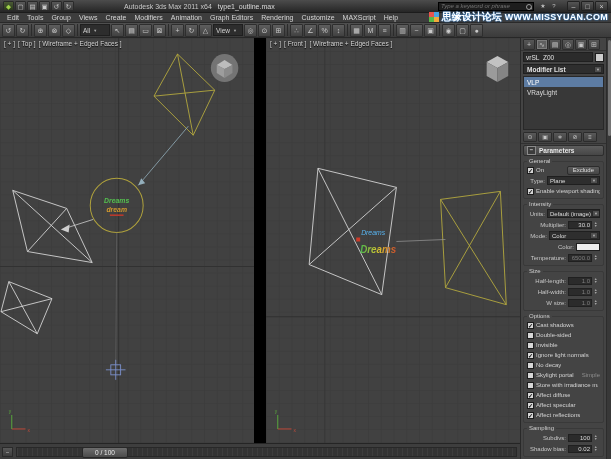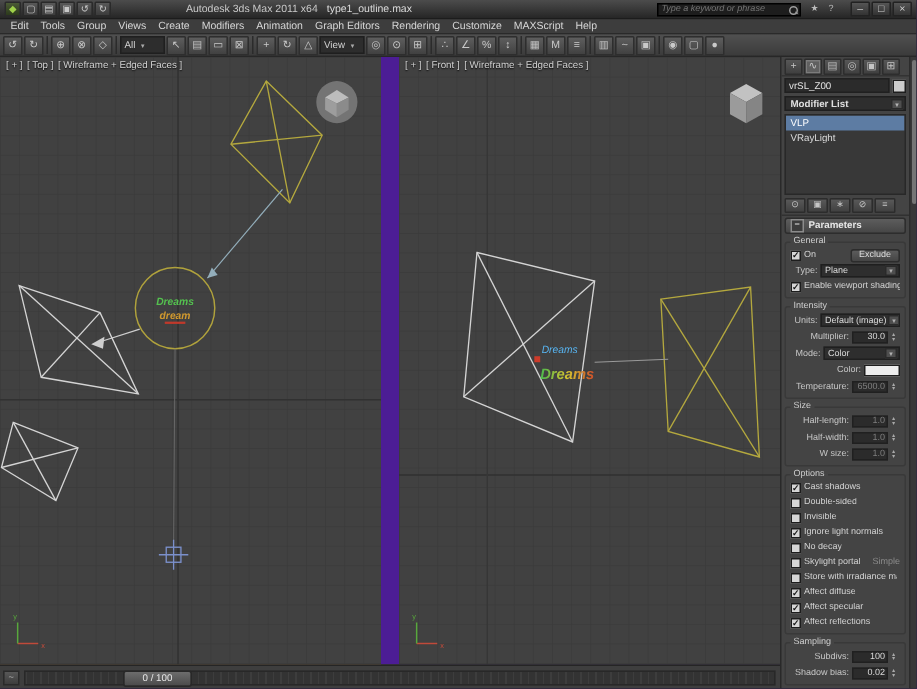--- a/index.html
+++ b/index.html
@@ -31,21 +31,21 @@
   
   .toolbar{height:15px;background:linear-gradient(#505050,#3b3b3b);border-bottom:1px solid #272727;display:flex;align-items:center;gap:1px;padding:0 2px;overflow:hidden}
   .ticon{flex:none;width:13px;height:13px;background:linear-gradient(#5e5e5e,#414141);border:1px solid #2e2e2e;border-radius:1px;font-size:7px;line-height:11px;text-align:center;color:#c9c9c9}
   .tsep{flex:none;width:1px;height:12px;background:#2b2b2b;margin:0 1px}
   .tdd{flex:none;height:12px;min-width:30px;background:#2d2d2d;border:1px solid #1f1f1f;color:#d2d2d2;font-size:6.5px;display:flex;align-items:center;padding:0 2px;gap:3px}
   .tdd::after{content:"▼";font-size:4px;color:#a9a9a9}
 
   
   .main{display:flex;height:421px}
   .vp-col{width:520px;display:flex;flex-direction:column}
-  .vp-row{height:405px;display:flex;gap:12px;background:#4c1d95}
+  .vp-row{height:405px;display:flex;gap:12px;background:#000000}
   .vp{position:relative;flex:1;overflow:hidden;background:#414141}
   .vp.active{box-shadow:inset 0 0 0 1px #bd9430}
   .vp svg{display:block;width:100%;height:100%}
   .vp-label{position:absolute;top:2px;left:4px;display:flex;gap:3px;font-size:6.5px;color:#d3d3d3;text-shadow:0 1px 1px #000;white-space:nowrap}
 
   
   .timebar{height:16px;background:#3e3e3e;border-top:1px solid #252525;position:relative}
   .tb-icon{position:absolute;left:2px;top:3px;width:11px;height:10px;background:linear-gradient(#585858,#3d3d3d);border:1px solid #2a2a2a;font-size:6px;line-height:9px;text-align:center;color:#bbb}
   .time-track{position:absolute;left:16px;right:3px;top:3px;bottom:2px;background:#333;border:1px solid #282828;background-image:repeating-linear-gradient(90deg,#3d3d3d 0 1px,transparent 1px 5px)}
   .time-handle{position:absolute;left:82px;top:3px;width:46px;height:11px;background:linear-gradient(#6d6d6d,#4b4b4b);border:1px solid #282828;border-radius:2px;font-size:6.5px;color:#e8e8e8;text-align:center;line-height:9px}
@@ -546,14 +546,24 @@
                 </div>
               </div>
           </div>
 
         </div>
       </div>
       <div class="cp-scroll"></div>
     </div>
   </div>
 
+  <div class="watermark">
+    <span class="wm-logo">
+        <i></i>
+        <i></i>
+        <i></i>
+        <i></i>
+      </span>
+    <span class="wm-cn">思缘设计论坛</span>
+    <span class="wm-en">WWW.MISSYUAN.COM</span>
+  </div>
 
 </div>
 
 </body></html>

